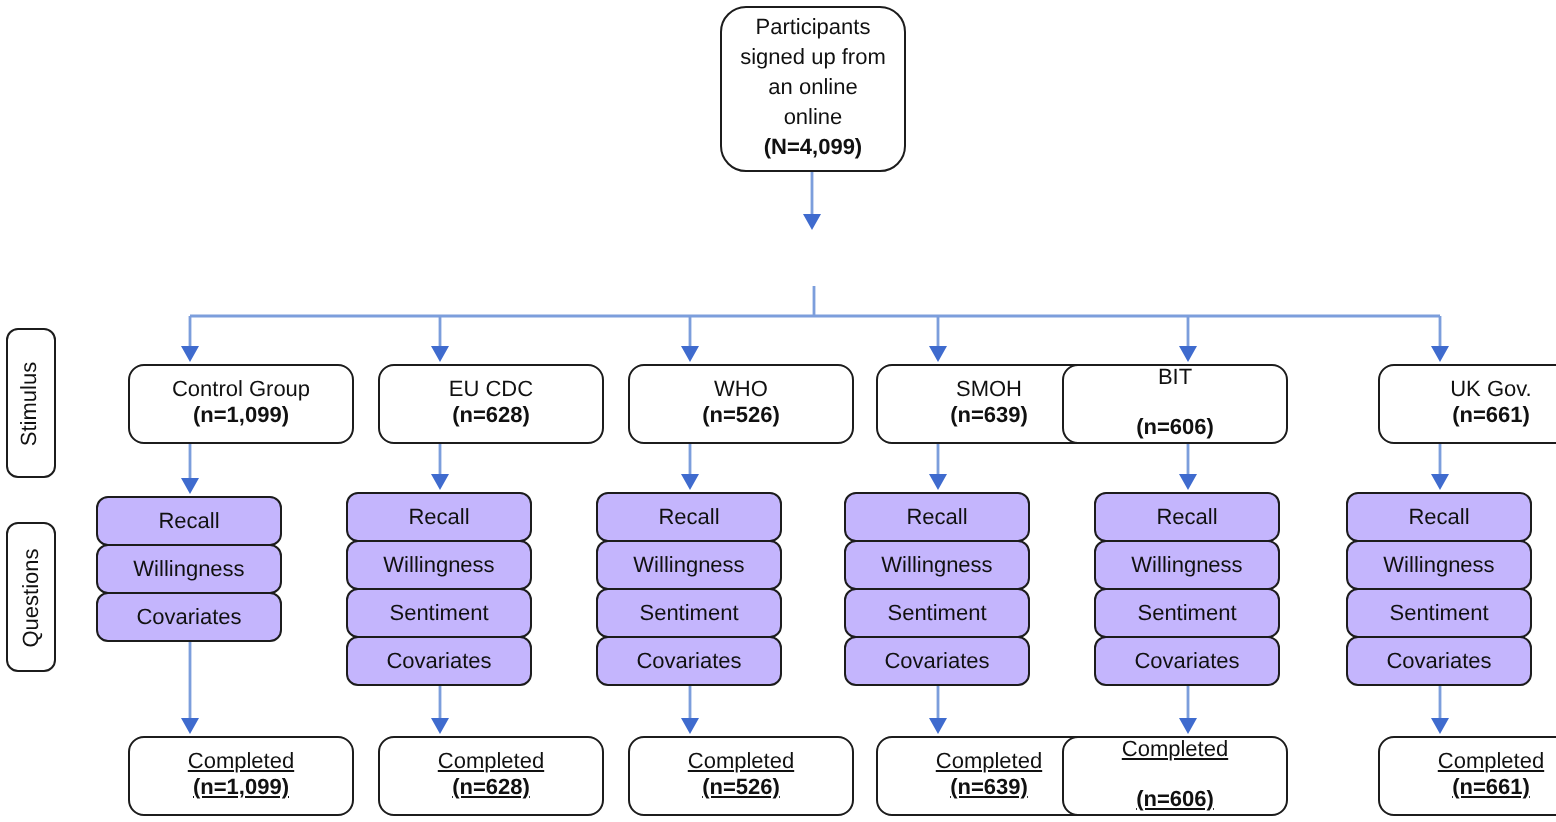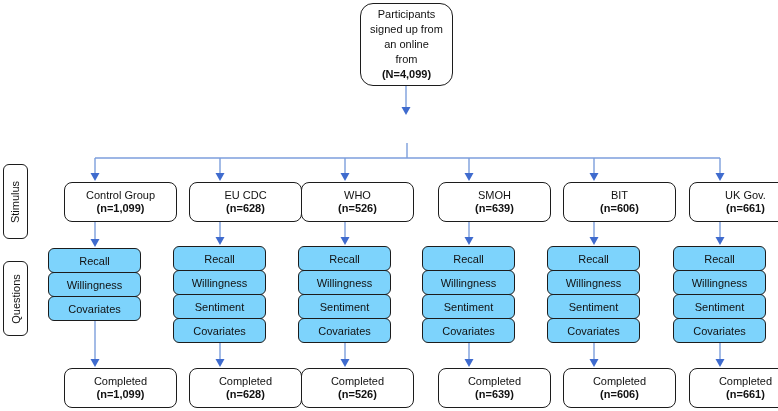--- a/index.html
+++ b/index.html
@@ -43,30 +43,30 @@
     left: 352px; top: 116px;
     width: 114px; height: 27px;
     border-radius: 5px;
   }
   .group-box, .completed-box {
     width: 113px; height: 40px;
     border-radius: 8px;
     margin-left: 26px;
   }
   .group-box { top: 182px; }
-  .completed-box { top: 368px; }
+  .completed-box { top: 368px; text-decoration: underline; }
   .q-stack {
     position: absolute;
     width: 93px;
     z-index: 2;
   }
   .q-box {
     position: relative;
     width: 100%; height: 25px;
-    background: #7dd3fc;
+    background: #c4b5fd;
     border: 1.5px solid #1c1c1c;
     box-sizing: border-box;
     border-radius: 6px;
     display: flex;
     align-items: center;
     justify-content: center;
     font-size: 11px;
     margin-top: -1px;
   }
   .q-box:first-child { margin-top: 0; }
@@ -83,22 +83,22 @@
     justify-content: center;
     z-index: 2;
   }
   .side-box span {
     transform: rotate(-90deg);
     white-space: nowrap;
     font-size: 11px;
   }
   .n-label { font-weight: bold; }
   
-  .c0 { left: 38px; }  .c1 { left: 163px; } .c2 { left: 275px; }
-  .c3 { left: 412px; } .c4 { left: 537px; } .c5 { left: 663px; }
+  .c0 { left: 38px; }  .c1 { left: 163px; } .c2 { left: 288px; }
+  .c3 { left: 412px; } .c4 { left: 505px; justify-content: space-between; } .c5 { left: 663px; }
   
   .q0 { left: 48px; }  .q1 { left: 173px; } .q2 { left: 298px; }
   .q3 { left: 422px; } .q4 { left: 547px; } .q5 { left: 673px; }
   .qt-control { top: 248px; }
   .qt-other   { top: 246px; }
 </style>
 </head>
 <body>
 
 <div class="canvas">
@@ -152,21 +152,21 @@
       <polygon points="464.5,359 473.5,359 469,367"></polygon>
       <polygon points="589.5,359 598.5,359 594,367"></polygon>
       <polygon points="715.5,359 724.5,359 720,367"></polygon>
     </g>
   </svg>
 
   <div class="box top-box">
     <span>Participants</span>
     <span>signed up from</span>
     <span>an online</span>
-    <span>from</span>
+    <span>online</span>
     <span class="n-label">(N=4,099)</span>
   </div>
 
 
   <div class="side-box" style="top:164px;">
     <span>Stimulus</span>
   </div>
   <div class="side-box" style="top:261px;">
     <span>Questions</span>
   </div>

